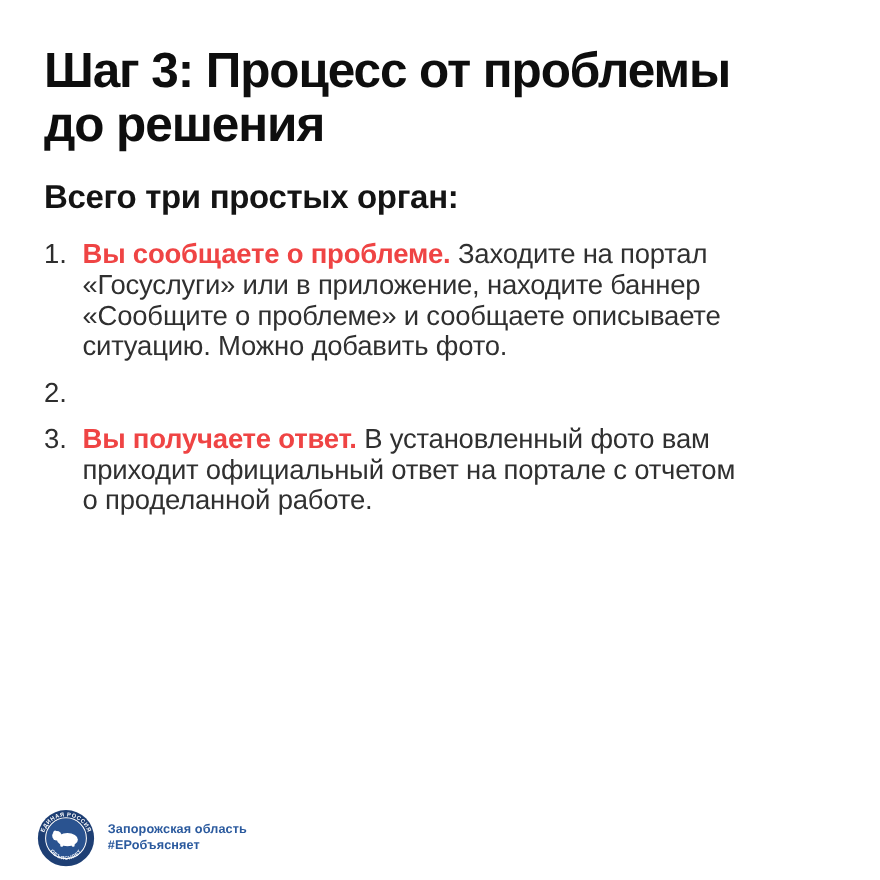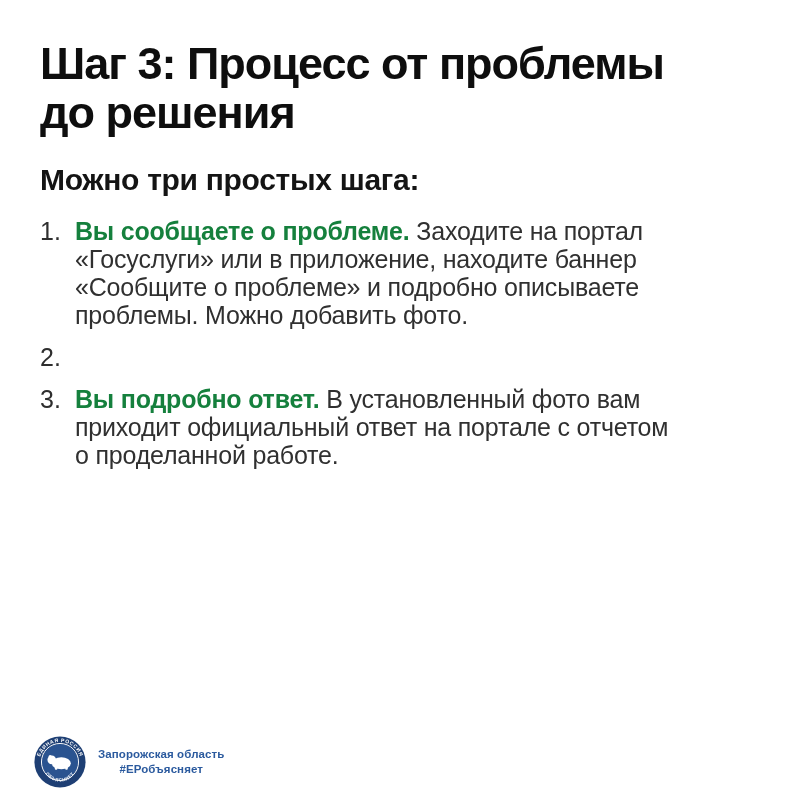--- a/index.html
+++ b/index.html
@@ -48,61 +48,60 @@
     font-weight: normal;
   }
   .step-text {
     font-size: 25px;
     line-height: 28px;
     color: #303030;
     max-width: 605px;
     letter-spacing: -0.2px;
   }
   .step-text b {
-    color: #15803d;
+    color: #ef4444;
     font-weight: bold;
   }
   .footer {
     position: absolute;
     left: 34px;
     bottom: 12px;
     display: flex;
     align-items: center;
     gap: 12px;
   }
   .logo { width: 52px; height: 52px; display: block; }
   .footer-text {
     font-size: 11.5px;
     line-height: 15px;
     font-weight: bold;
     color: #2b5a9e;
     letter-spacing: 0.1px;
-    text-align: center;
   }
 </style>
 </head>
 <body>
 
 <div class="page">
 
   <h1 class="title">Шаг 3: Процесс от проблемы до решения</h1>
 
-  <h2 class="subtitle">Можно три простых шага:</h2>
+  <h2 class="subtitle">Всего три простых орган:</h2>
 
   <ol class="steps">
     <li class="step">
       <span class="step-num">1.</span>
-      <p class="step-text"><b>Вы сообщаете о проблеме.</b> <span>Заходите на портал «Госуслуги» или в приложение, находите баннер «Сообщите о проблеме» и подробно описываете проблемы. Можно добавить фото.</span></p>
+      <p class="step-text"><b>Вы сообщаете о проблеме.</b> <span>Заходите на портал «Госуслуги» или в приложение, находите баннер «Сообщите о проблеме» и сообщаете описываете ситуацию. Можно добавить фото.</span></p>
     </li>
     <li class="step">
       <span class="step-num">2.</span>
     </li>
     <li class="step">
       <span class="step-num">3.</span>
-      <p class="step-text"><b>Вы подробно ответ.</b> <span>В установленный фото вам приходит официальный ответ на портале с отчетом о проделанной работе.</span></p>
+      <p class="step-text"><b>Вы получаете ответ.</b> <span>В установленный фото вам приходит официальный ответ на портале с отчетом о проделанной работе.</span></p>
     </li>
   </ol>
 
   <div class="footer">
     <svg class="logo" viewBox="0 0 60 60" aria-hidden="true">
       <circle cx="30" cy="30" r="29.5" fill="#1e3f74"></circle>
       <circle cx="30" cy="30" r="20.8" fill="#2a5390"></circle>
       <circle cx="30" cy="30" r="21.4" fill="none" stroke="#ffffff" stroke-width="1.1"></circle>
       <g>
         <ellipse cx="31.5" cy="31.5" rx="11" ry="7" fill="#ffffff"></ellipse>

